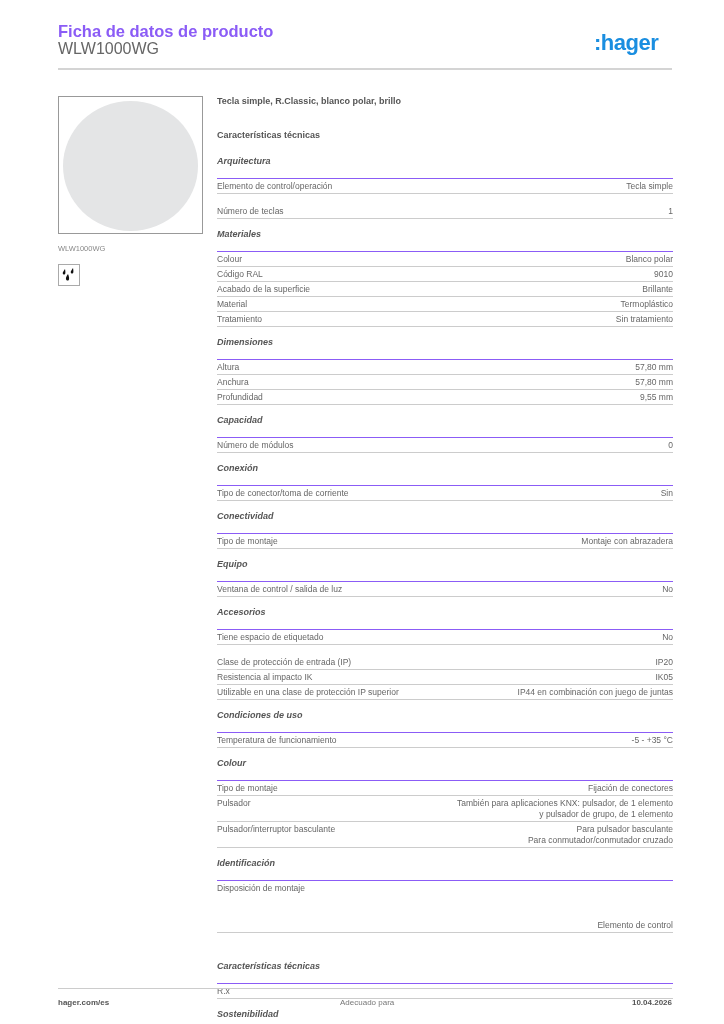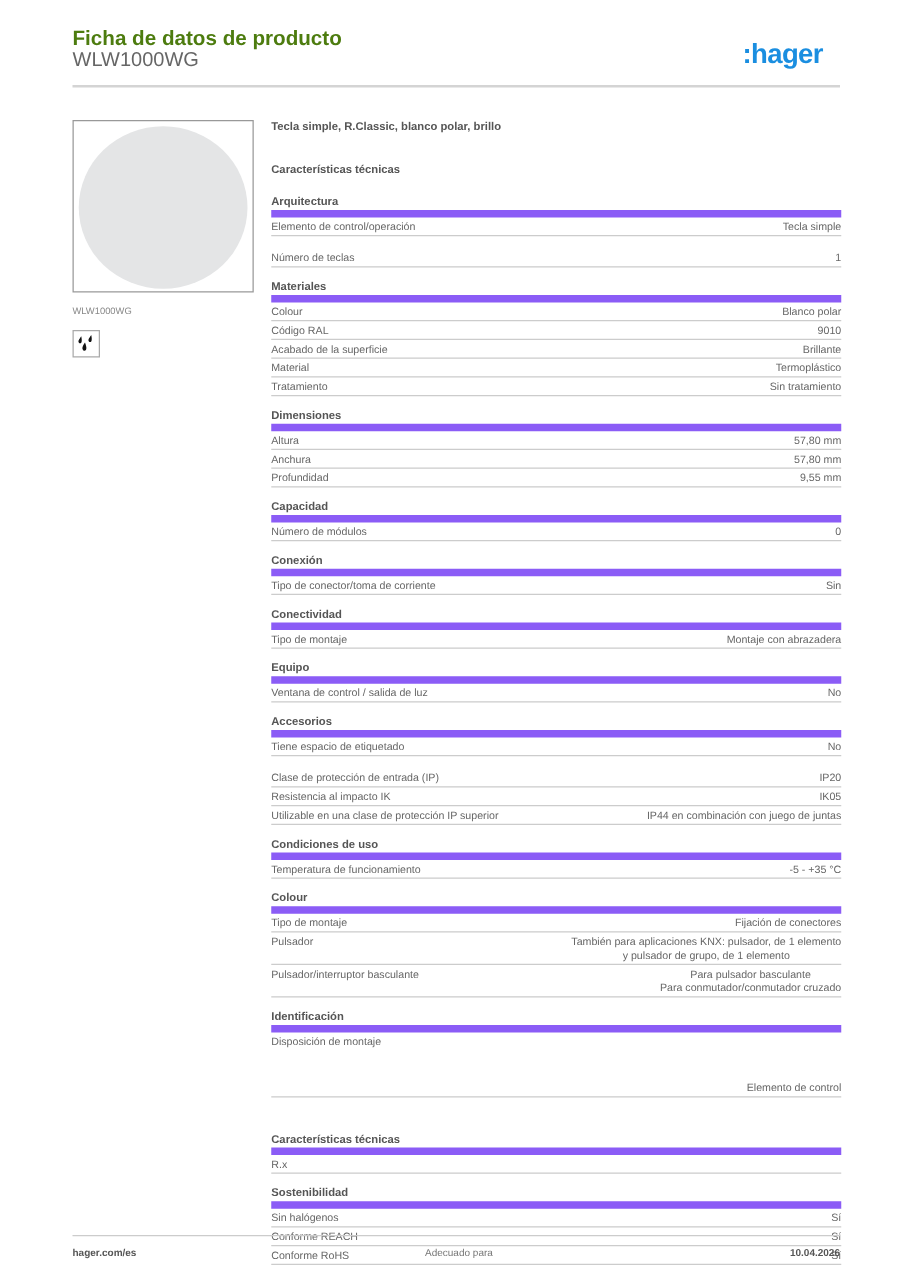--- a/index.html
+++ b/index.html
@@ -1,32 +1,32 @@
 <!DOCTYPE html>
 <html><head>
 <meta charset="utf-8">
 <style>
   html, body { margin:0; padding:0; background:#fff; }
   body { width:724px; height:1024px; position:relative; overflow:hidden;
          font-family:"Liberation Sans", sans-serif; color:#555; }
-  .title { position:absolute; left:58px; top:22px; font-size:16.5px; font-weight:bold; color:#4d7c0f; }
+  .title { position:absolute; left:58px; top:22px; font-size:16.5px; font-weight:bold; color:#8b5cf6; }
   .subtitle { position:absolute; left:58px; top:40px; font-size:16px; color:#666; }
   .logo { position:absolute; left:594px; top:30px; font-size:22px; font-weight:bold; color:#1a8ee0; letter-spacing:-0.5px; }
   .topline { position:absolute; left:58px; top:68px; width:614px; height:2px; background:#d4d4d4; }
   .imgbox { position:absolute; left:58px; top:96px; width:145px; height:138px; border:1px solid #999; box-sizing:border-box; }
   .circle { position:absolute; left:4px; top:4px; width:135px; height:130px; border-radius:50%; background:#e4e5e6; }
   .imgcap { position:absolute; left:58px; top:244px; font-size:7.5px; color:#888; }
   .iconbox { position:absolute; left:58px; top:264px; width:22px; height:22px; border:1px solid #aaa; box-sizing:border-box; }
   .main { position:absolute; left:217px; top:96px; width:456px; }
   .prodname { font-size:9px; font-weight:bold; color:#555; height:34px; }
   .sect-head { font-size:9px; font-weight:bold; color:#555; }
   .group { margin-bottom:10px; }
-  .ghead { font-size:9px; font-weight:bold; color:#555; padding-bottom:2px; border-bottom:6px solid #8b5cf6; }
+  .ghead { font-size:9px; font-weight:bold; color:#555; padding-bottom:12px; border-bottom:1px solid #8b5cf6;font-style:italic; }
   .row { display:flex; justify-content:space-between; font-size:8.5px; color:#666; border-bottom:1px solid #ccc; padding:1.5px 0 1.5px; line-height:11px; }
-  .row .v { text-align:center; }
+  .row .v { text-align:right; }
   .footline { position:absolute; left:58px; top:988px; width:614px; height:1px; background:#ccc; }
   .foot-l { position:absolute; left:58px; top:998px; font-size:8px; font-weight:bold; color:#555; }
   .foot-c { position:absolute; left:340px; top:998px; font-size:8px; color:#777; }
   .foot-r { position:absolute; right:52px; top:998px; font-size:8px; font-weight:bold; color:#555; }
 </style>
 </head>
 <body>
 
 <div class="title">Ficha de datos de producto</div>
 <div class="subtitle">WLW1000WG</div>

